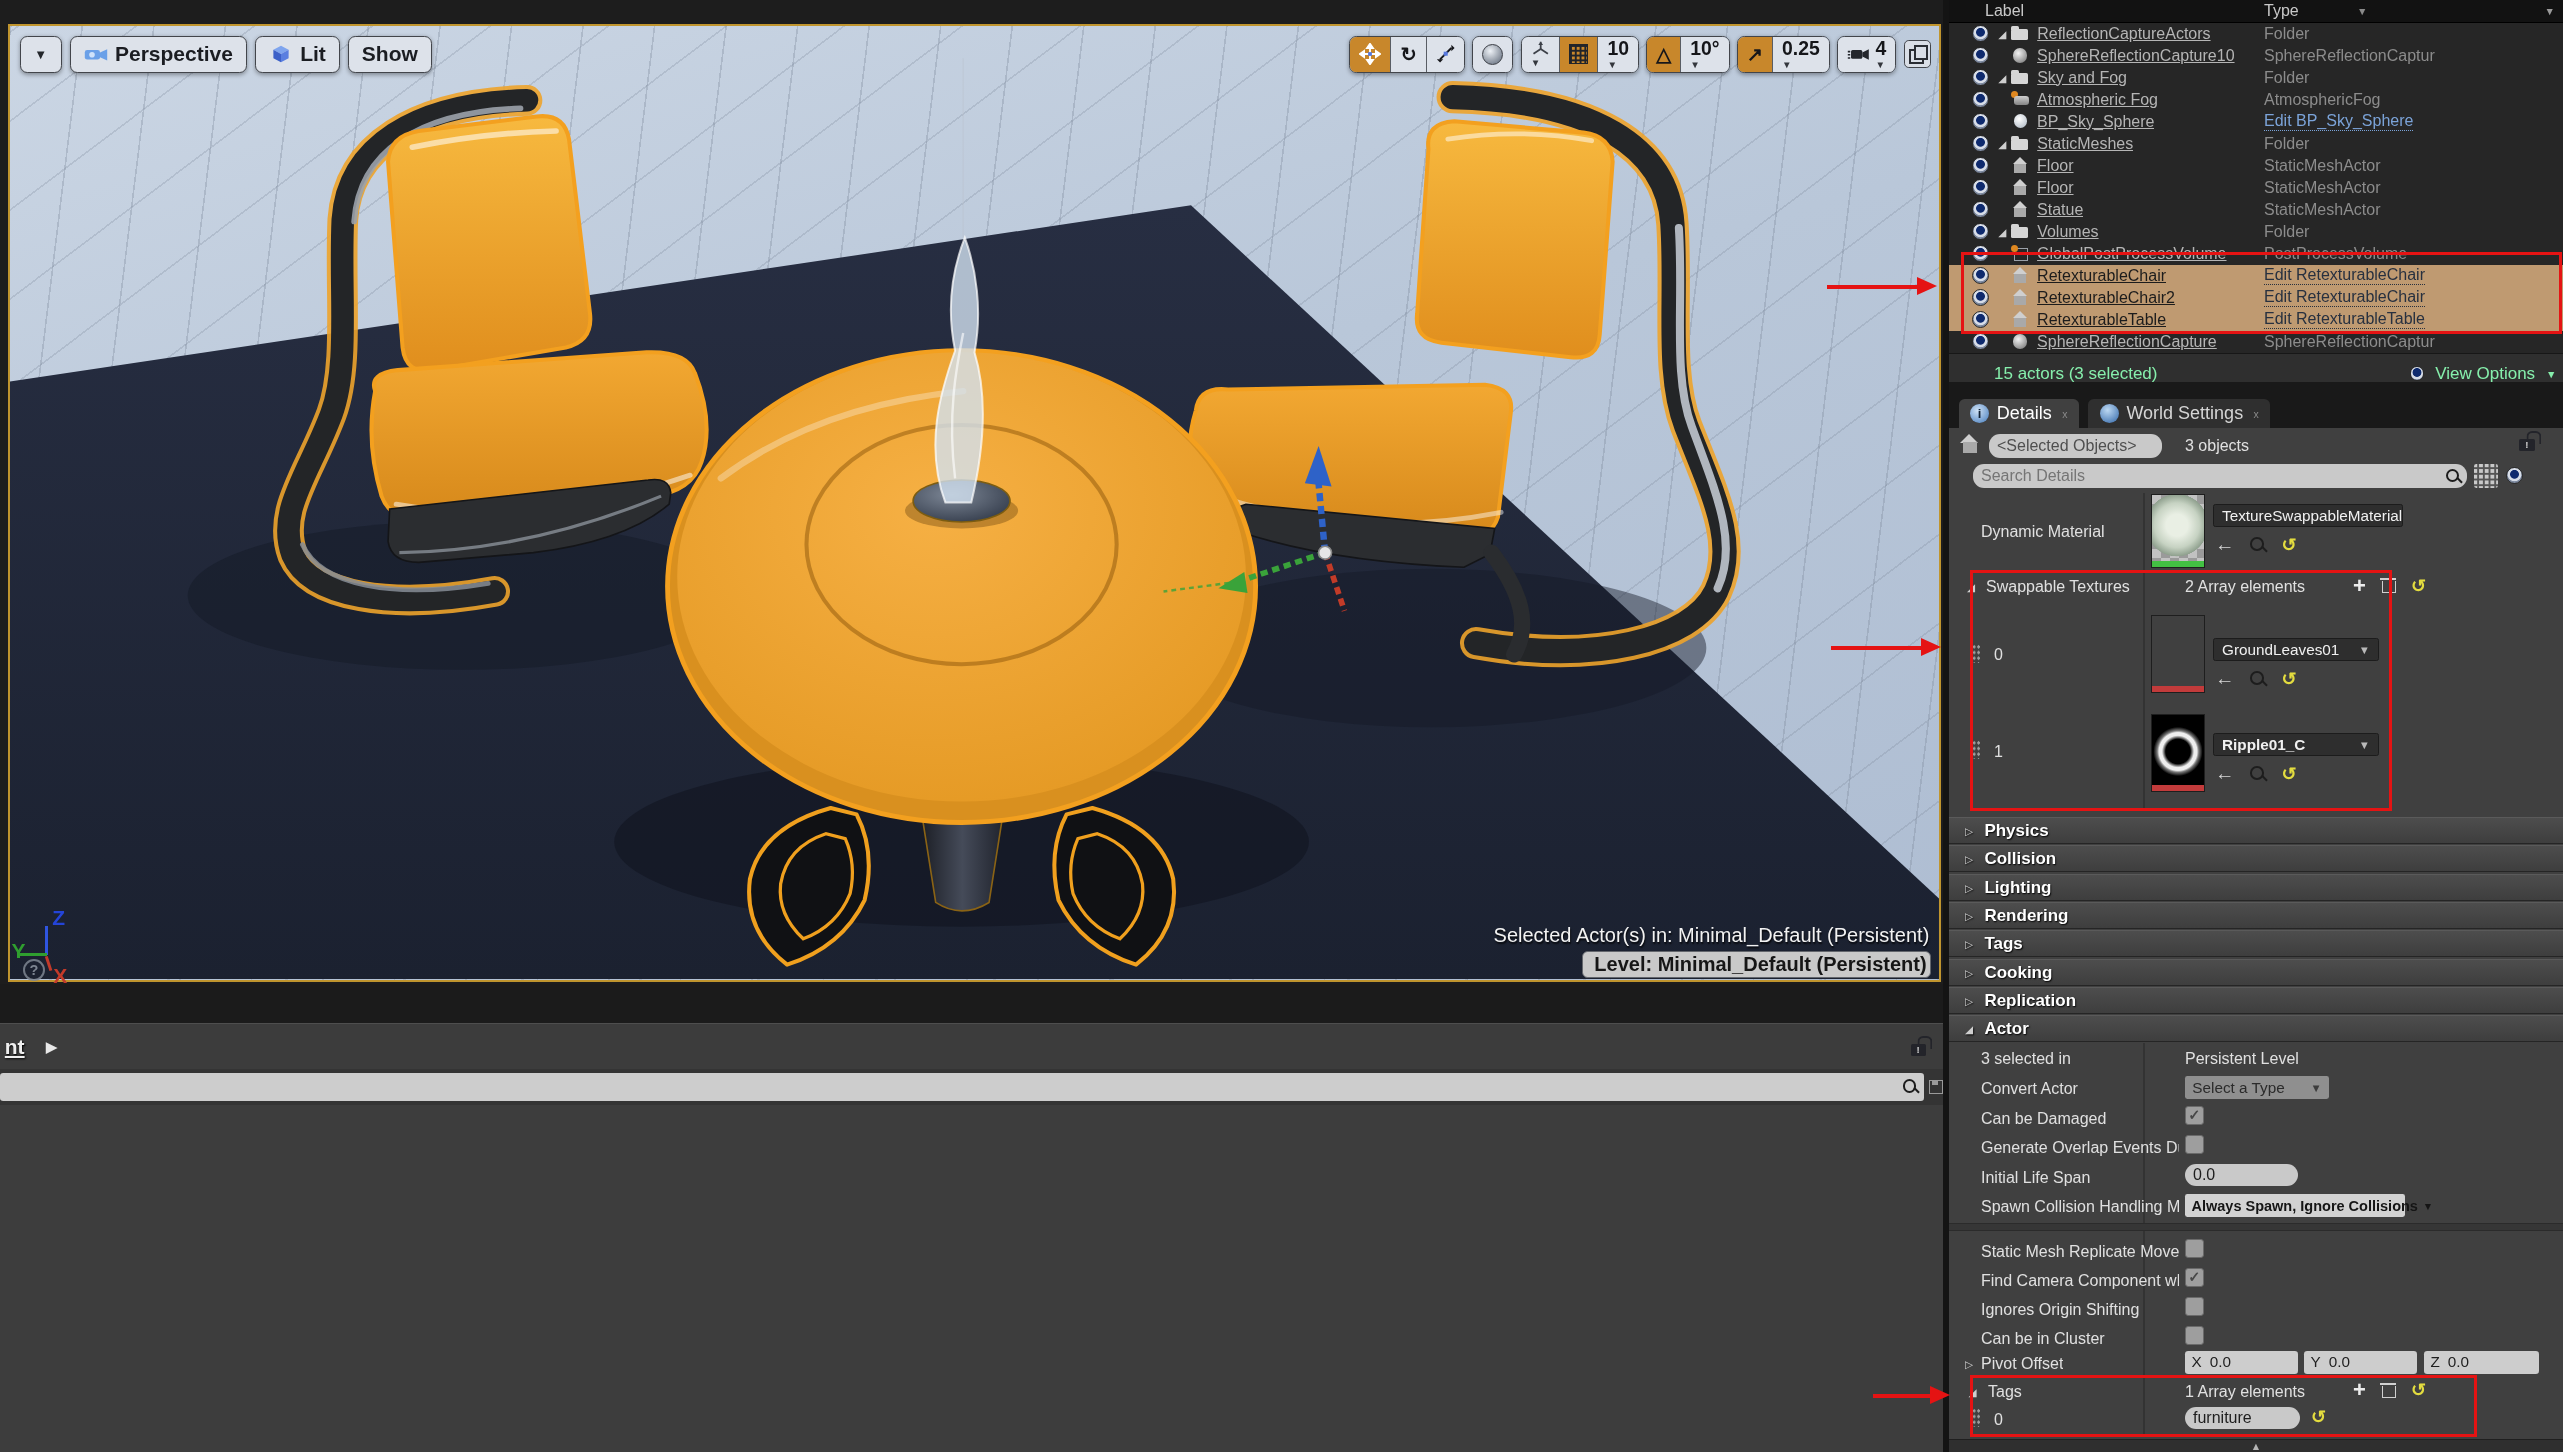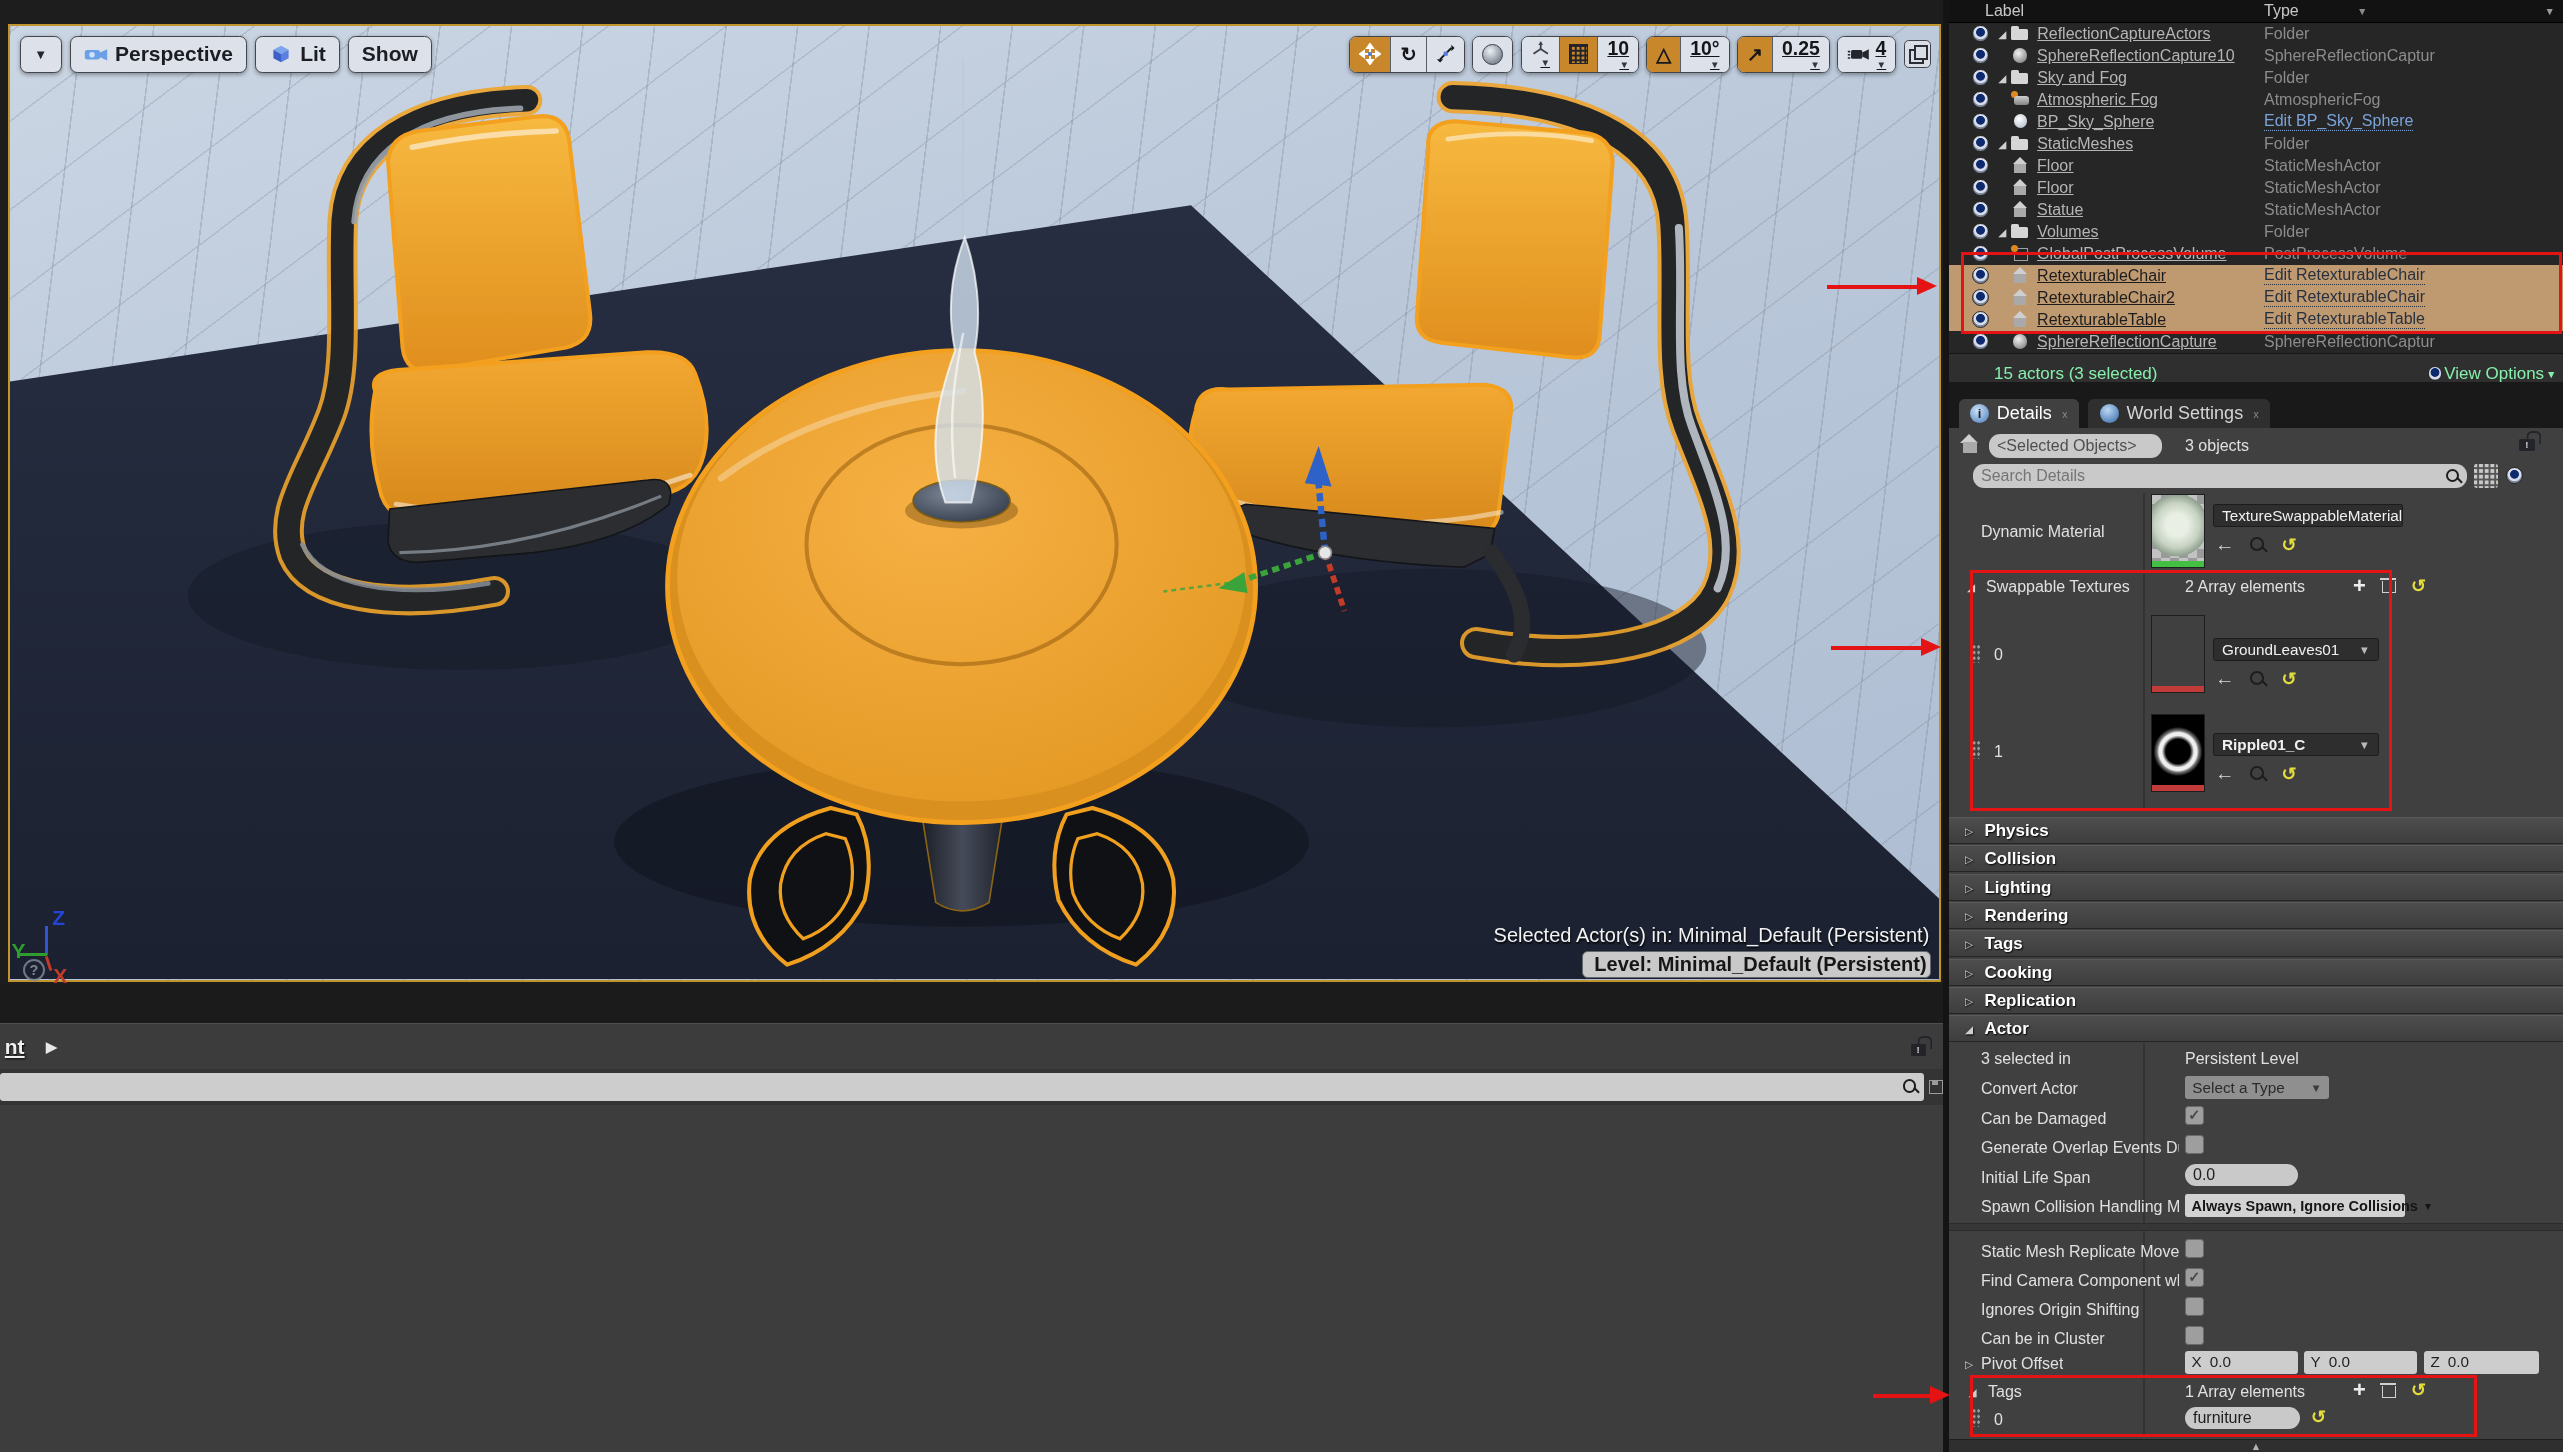--- a/index.html
+++ b/index.html
@@ -23,21 +23,21 @@
   .caret { font-size:13px; color:#23262b; }
   .cam-ico, .cube-ico { width:24px; height:18px; display:inline-block; }
 
   .vp-tr { position:absolute; top:9.7px; right:8px; display:flex; gap:7.3px; align-items:center; }
   .tgroup { display:flex; height:37px; border:1.6px solid #42454b; border-radius:7.3px; overflow:hidden;
             box-shadow:0 1.6px 4px rgba(0,0,0,.35); }
   .seg { display:flex; align-items:center; justify-content:center; padding:0 9px; background:#dde2ea;
          color:#15161a; font-size:19.4px; font-weight:bold; }
   .seg + .seg { border-left:1.6px solid #595d64; }
   .seg.active { background:#c8872b; }
-  .stack { display:flex; flex-direction:column; align-items:flex-end; line-height:1;text-decoration:underline; }
+  .stack { display:flex; flex-direction:column; align-items:flex-start; line-height:1; }
   .stack .dn { font-size:9.7px; margin-top:1.6px; color:#33363c; }
   .gridico { width:19.4px; height:19.4px; border:1.6px solid #21242a;
              background-image:linear-gradient(#21242a 1.6px, transparent 1.6px),
                               linear-gradient(90deg,#21242a 1.6px, transparent 1.6px);
              background-size:4.8px 4.8px; background-color:#c8872b; }
   .globe { width:21px; height:21px; border-radius:50%;
            background:radial-gradient(circle at 38% 32%, #eef2f7, #828b98 72%);
            border:0.8px solid #3a3d44; }
   .maxbtn { width:27.5px; height:27.5px; background:#d9dee6; border:1.6px solid #42454b; border-radius:4.8px; position:relative; }
   .maxbtn::before { content:""; position:absolute; left:4.8px; top:8px; width:10.5px; height:10.5px; border:2.4px solid #2a2d33; }
@@ -114,21 +114,21 @@
   .ico.vol::before { content:""; position:absolute; left:3.2px; top:3.2px; width:12px; height:11.3px; border:1.6px solid #9aa0a8; }
   .ico.vol::after { content:""; position:absolute; left:0; top:0; width:7.3px; height:7.3px; border-radius:50%; background:#e08820; }
   .ol-label { white-space:nowrap; overflow:hidden; max-width:202px;text-decoration:underline; }
   .ol-type { position:absolute; left:315px; width:297px; white-space:nowrap; overflow:hidden; color:#8c8c8c; }
   .ol-type.link { color:#7ba3d8; border-bottom:0.8px dotted #7ba3d8; width:auto; max-width:297px; }
   .olrow.sel .ol-type.link { color:#27303f; border-bottom-color:#27303f; }
 
   .ol-footer { position:absolute; left:0; top:353px; width:614px; height:40px; background:#2f2f2f;
                border-top:0.8px solid #171717; display:flex; align-items:center; font-size:17px; color:#86efac;padding-left:29px; }
   .ol-footer .cnt { margin-left:16px; }
-  .ol-footer .vo { margin-left:auto; margin-right:6.5px; display:flex; align-items:center; gap:2px; }
+  .ol-footer .vo { margin-left:auto; margin-right:6.5px; display:flex; align-items:center; gap:11px; }
   .eye.small { width:14.5px; height:14.5px; flex:0 0 14.5px; margin-left:0; }
   .rp-gap { position:absolute; left:0; top:382px; width:614px; height:15.3px; background:#191919; }
 
   
   .dt-tabs { position:absolute; left:0; top:397px; width:614px; height:31px; background:#191919; display:flex; align-items:flex-end; }
   .tab { height:29px; display:flex; align-items:center; gap:7.3px; padding:0 11.3px; margin-left:9.7px;
          background:#2f2f2f; border-radius:5.7px 5.7px 0 0; font-size:18px; color:#d5d5d5; }
   .tab.active { background:#404040; color:#fff; }
   .tab .tx { font-size:10.5px; color:#8a8a8a; margin-left:3.2px; }
   .info-ico { width:19.4px; height:19.4px; border-radius:50%; background:radial-gradient(circle at 40% 35%, #cfe2f5, #5f8fc7 80%);

